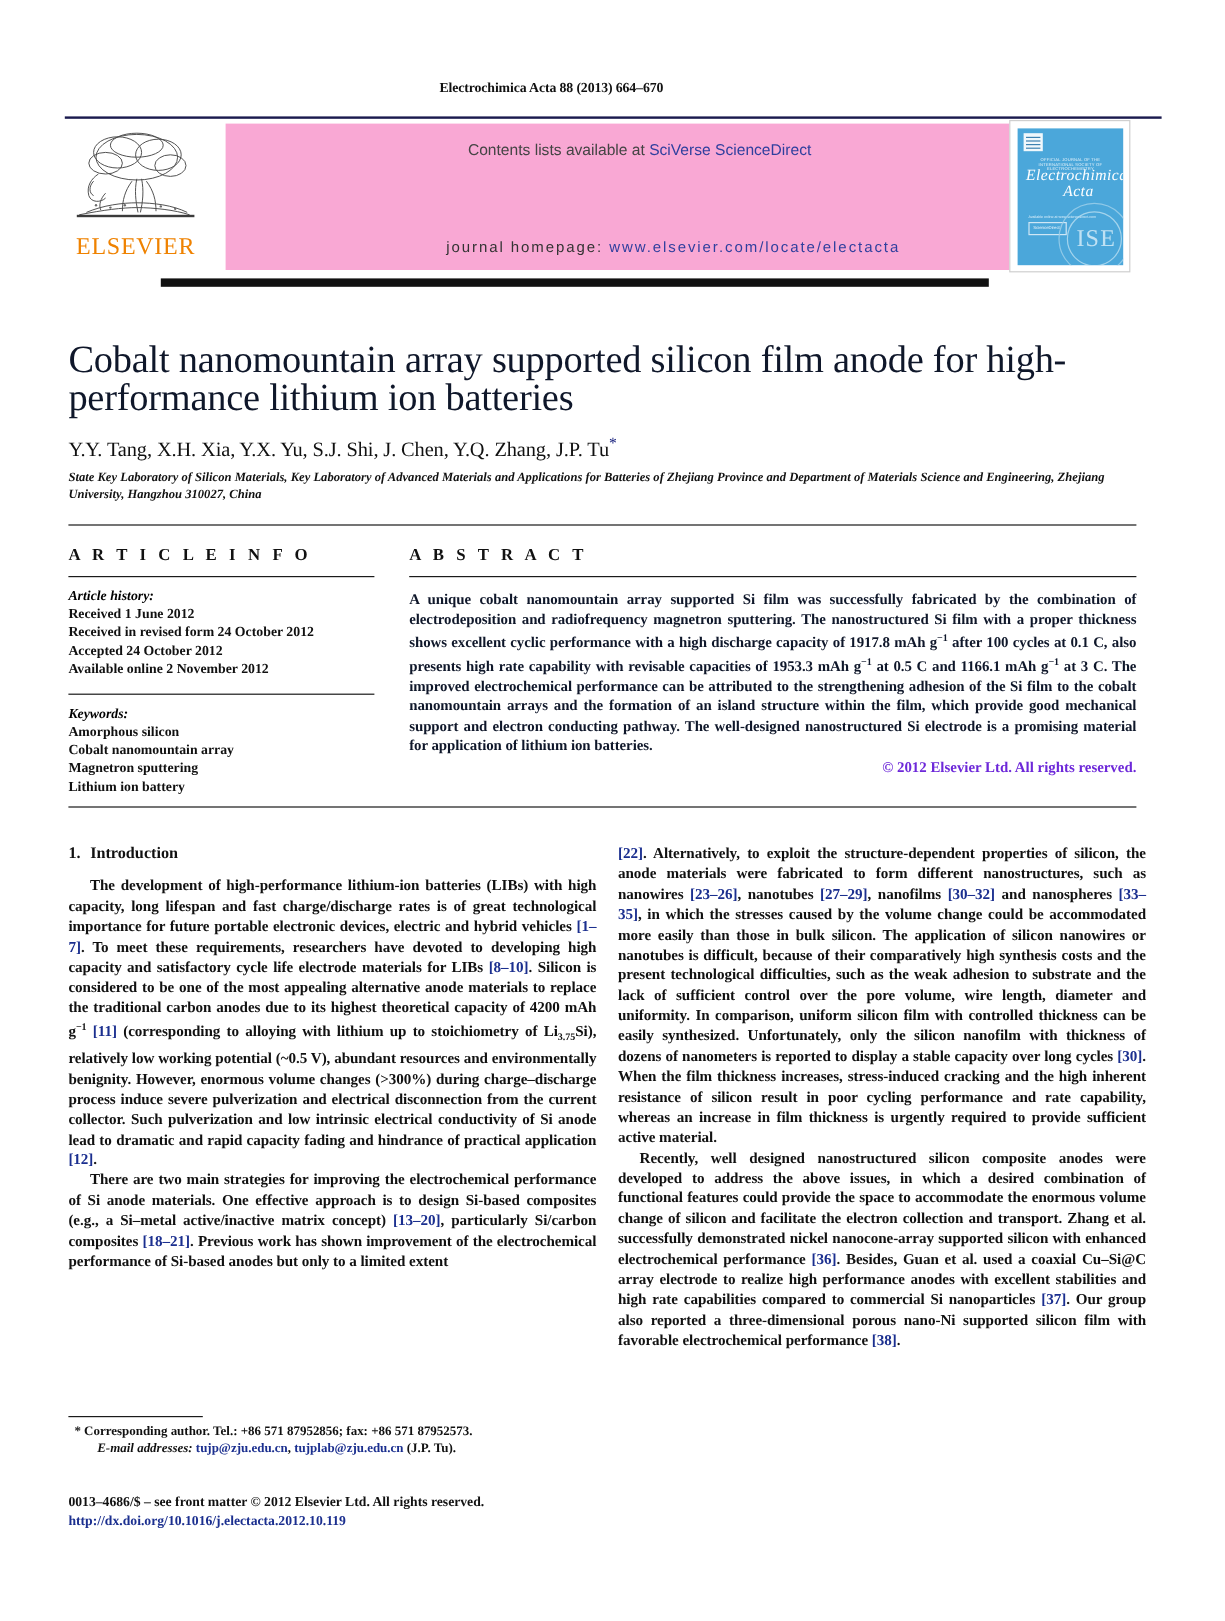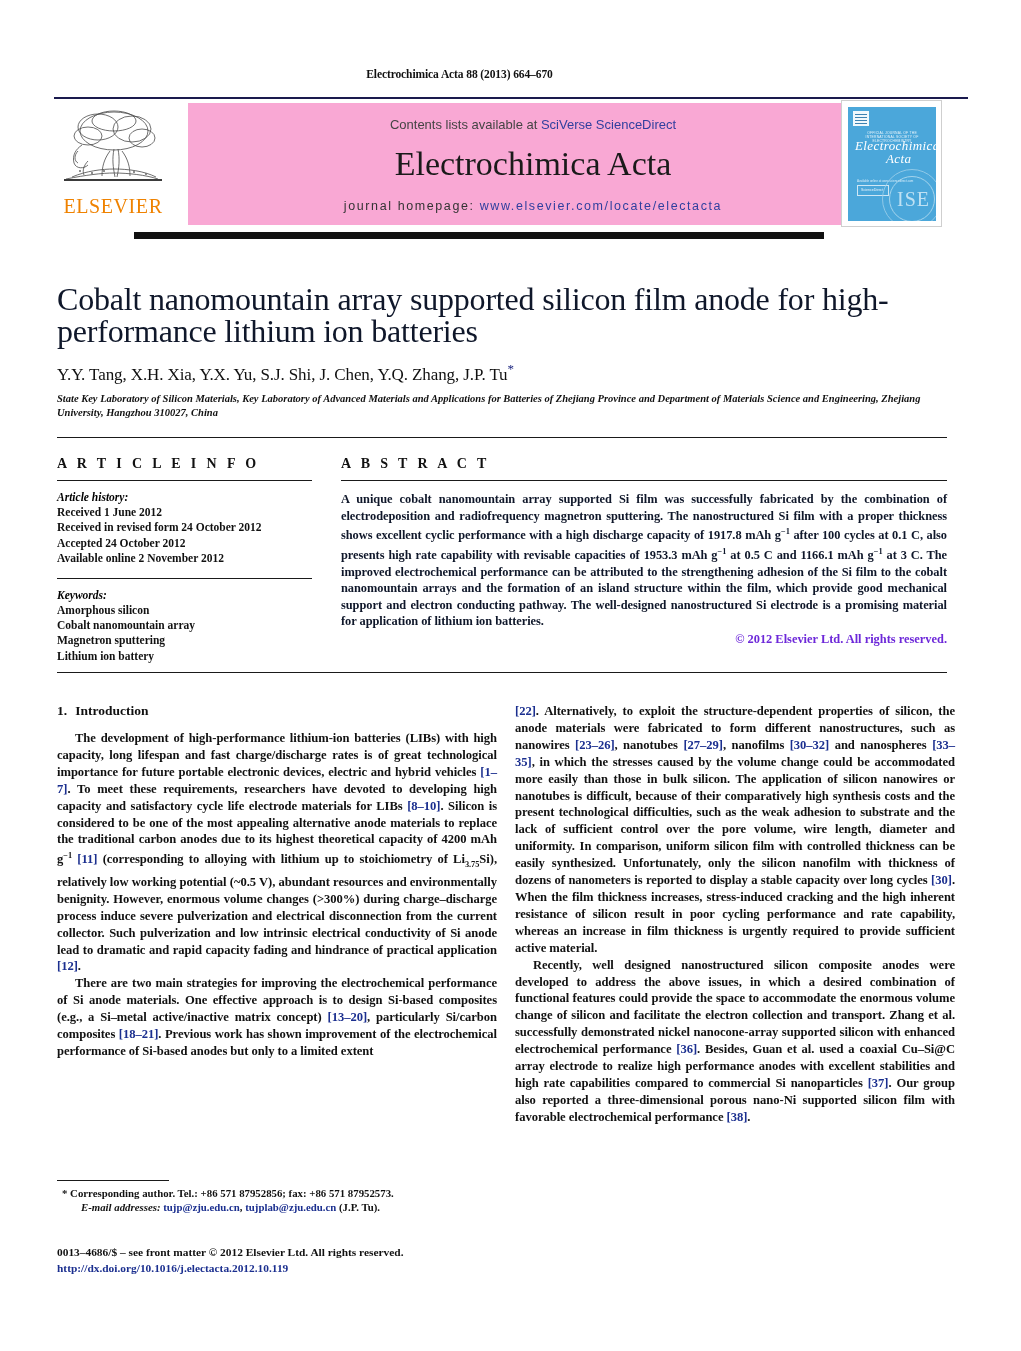--- a/index.html
+++ b/index.html
@@ -109,20 +109,21 @@
   }
   .homepage-line {
     position: absolute;
     left: 0; top: 96px;
     width: 690px;
     text-align: center;
     font-family: "Liberation Sans", sans-serif;
     font-size: 12.5px;
     letter-spacing: 1.6px;
     color: #333333;
+    padding-left: 28px;
   }
   .homepage-line .url {
     color: #2f3f9e;
   }
   .black-bar {
     position: absolute;
     left: 134px; top: 232px;
     width: 690px;
     height: 7px;
     background: #111111;
@@ -418,21 +419,20 @@
         </svg>
         <div class="tree-base"></div>
       </div>
       <div class="elsevier-word">ELSEVIER</div>
     </div>
 
     <div class="grey-panel">
       <div class="contents-line">
         <span>Contents lists available at </span><span class="link">SciVerse ScienceDirect</span>
       </div>
-      <div class="journal-name">Electrochimica Acta</div>
       <div class="homepage-line">
         <span>journal homepage: </span><span class="url">www.elsevier.com/locate/electacta</span>
       </div>
     </div>
   </div>
   <div class="black-bar"></div>
 
   <div class="cover">
     <div class="cover-inner">
       <div class="cover-elsevier-mark">

